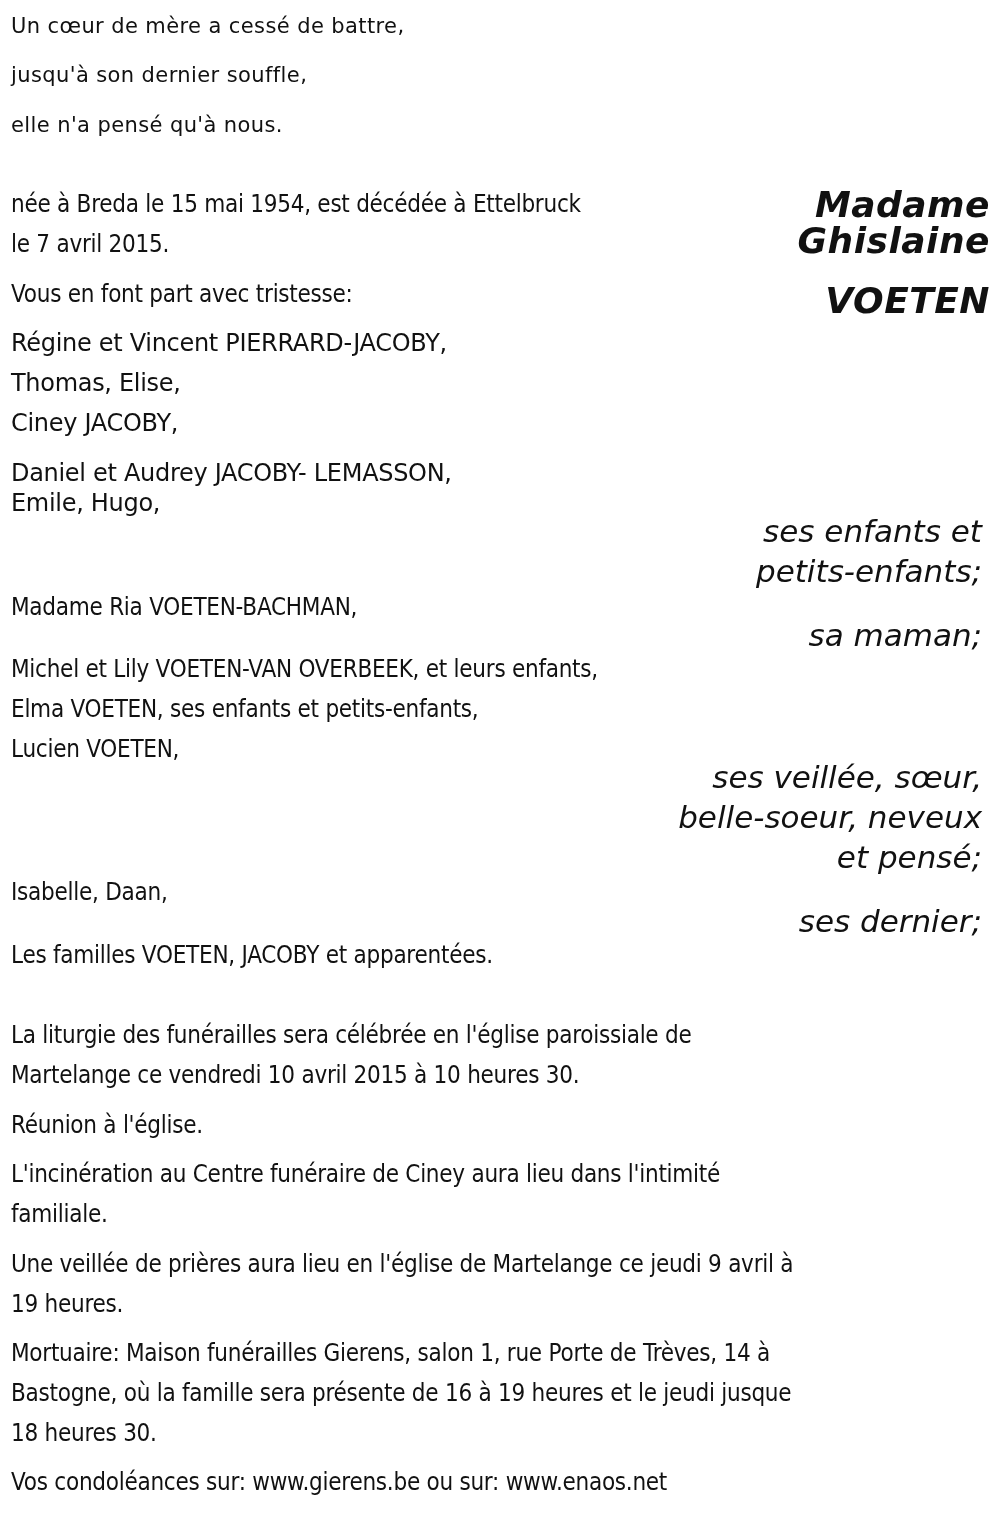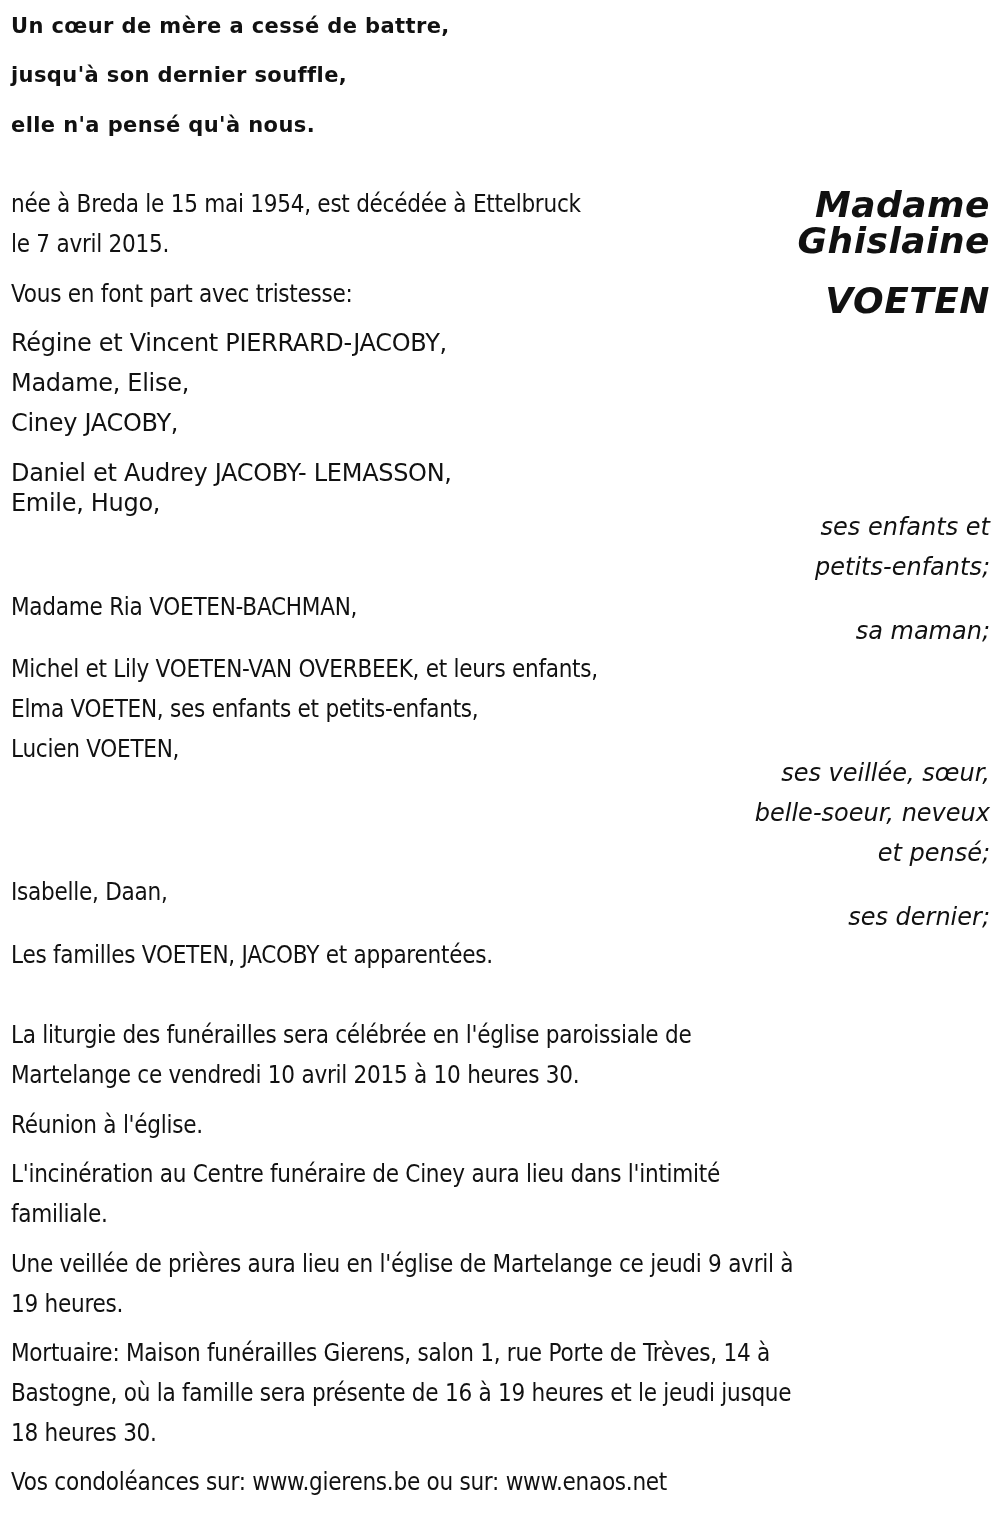--- a/index.html
+++ b/index.html
@@ -2,43 +2,43 @@
 <html><head>
 <meta charset="utf-8">
 <style>
   html, body { margin: 0; padding: 0; background: #ffffff; }
   body {
     width: 1000px; height: 1518px; position: relative; overflow: hidden;
     color: #111111;
     font-family: "DejaVu Sans", sans-serif;
   }
   .line { position: absolute; white-space: nowrap; }
-  .poem { left: 11px; font-weight: bold; font-size: 21px; letter-spacing: 0.4px; }
+  .poem { left: 11px; font-weight: normal; font-size: 21px; letter-spacing: 0.4px; }
   .body { left: 11px; font-size: 24px; letter-spacing: -0.3px; transform-origin: left top; }
   .narrow { transform: scaleX(0.9); }
-  .right { right: 10px; text-align: right; font-style: italic; font-size: 24px; }
+  .right { right: 18px; text-align: right; font-style: italic; font-size: 31px; }
   .name { right: 10px; text-align: right; font-style: italic; font-weight: bold; font-size: 36px; letter-spacing: 0.5px; }
 </style>
 </head>
 <body>
 
 <div class="line poem" style="top:14px">Un cœur de mère a cessé de battre,</div>
 <div class="line poem" style="top:63px">jusqu'à son dernier souffle,</div>
 <div class="line poem" style="top:113px">elle n'a pensé qu'à nous.</div>
 
 <div class="line name" style="top:184px">Madame</div>
 <div class="line name" style="top:220px">Ghislaine</div>
 <div class="line name" style="top:280px">VOETEN</div>
 
 <div class="line body narrow" style="top:190px">née à Breda le 15 mai 1954, est décédée à Ettelbruck</div>
 <div class="line body narrow" style="top:230px">le 7 avril 2015.</div>
 <div class="line body narrow" style="top:280px">Vous en font part avec tristesse:</div>
 
 <div class="line body" style="top:329px">Régine et Vincent PIERRARD-JACOBY,</div>
-<div class="line body" style="top:369px">Madame, Elise,</div>
+<div class="line body" style="top:369px">Thomas, Elise,</div>
 <div class="line body" style="top:409px">Ciney JACOBY,</div>
 <div class="line body" style="top:459px">Daniel et Audrey JACOBY- LEMASSON,</div>
 <div class="line body" style="top:489px">Emile, Hugo,</div>
 <div class="line right" style="top:513px">ses enfants et</div>
 <div class="line right" style="top:553px">petits-enfants;</div>
 
 <div class="line body narrow" style="top:593px">Madame Ria VOETEN-BACHMAN,</div>
 <div class="line right" style="top:617px">sa maman;</div>
 
 <div class="line body narrow" style="top:655px">Michel et Lily VOETEN-VAN OVERBEEK, et leurs enfants,</div>

